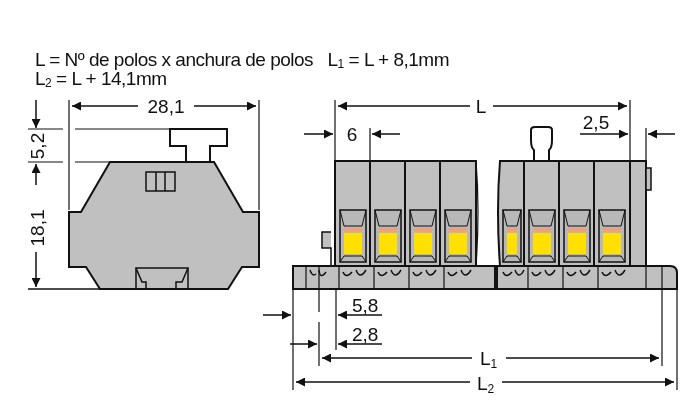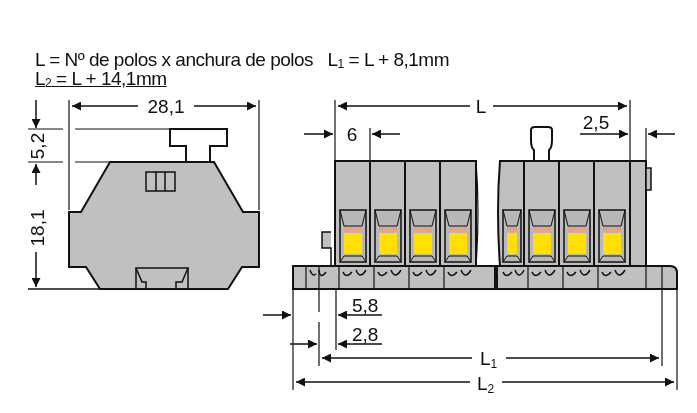--- a/index.html
+++ b/index.html
@@ -2,21 +2,21 @@
 <html><head>
 <meta charset="utf-8">
 <style>
   html, body { margin: 0; padding: 0; background: #ffffff; }
   body { width: 697px; height: 413px; position: relative; overflow: hidden;
          font-family: "Liberation Sans", sans-serif; }
   .formula { position: absolute; left: 35px; font-size: 19px; color: #111;
              letter-spacing: -0.5px; white-space: nowrap; font-stretch: condensed; }
   .formula sub { font-size: 12px; vertical-align: -2px; }
   #f1 { top: 29px; margin-top: 20px; }
-  #f2 { top: 68px; text-decoration: underline; }
+  #f2 { top: 68px; }
   svg { position: absolute; left: 0; top: 0; }
   .dim { font-family: "Liberation Sans", sans-serif; font-size: 19px; fill: #111; }
   .dimsub { font-size: 12px; }
 </style>
 </head>
 <body>
 
 <div id="f1" class="formula">
   <span>L = Nº de polos x anchura de polos</span>&nbsp;&nbsp;
   <span><span>L</span><sub>1</sub><span> = L + 8,1mm</span></span>

